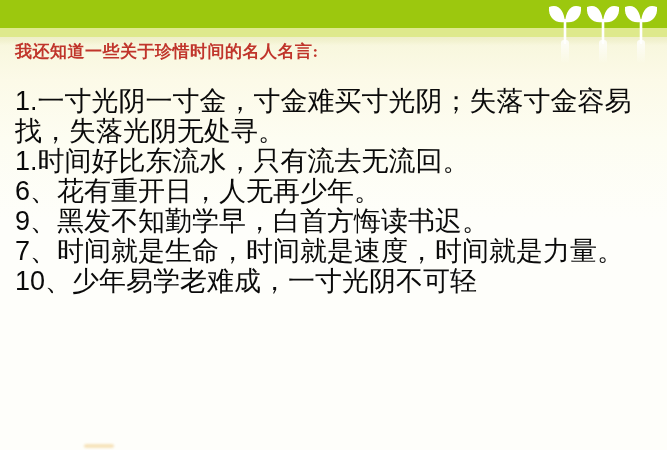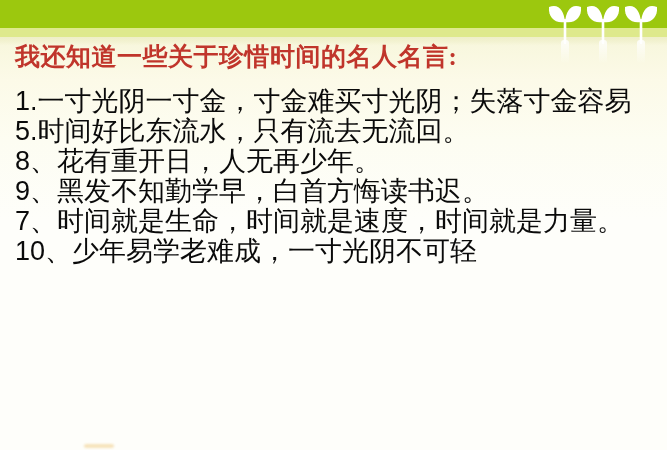--- a/index.html
+++ b/index.html
@@ -52,21 +52,21 @@
   }
   .sprout-1 { left: 547px; }
   .sprout-2 { left: 585px; }
   .sprout-3 { left: 623px; }
 
   
   .slide-title {
     position: absolute;
     left: 15px; top: 40px;
     font-family: "Liberation Serif", "DejaVu Serif", serif;
-    font-size: 25px;
+    font-size: 17px;
     font-weight: 600;
     color: #C0352B;
     white-space: nowrap;
     letter-spacing: 0.5px;
   }
 
   
   .quotes {
     position: absolute;
     left: 15px; top: 86px;
@@ -123,22 +123,23 @@
       <path d="M18 20 C 28 22, 35 15, 34 5 C 24 1, 19 9, 18 20 Z" fill="#FFFFFF"></path>
       <rect x="16.7" y="17" width="2.6" height="25" rx="1.3" fill="#FFFFFF"></rect>
     </svg>
     <div class="trail"></div>
   </div>
 
   <div class="slide-title">我还知道一些关于珍惜时间的名人名言:</div>
 
   <div class="quotes">
     <div class="quote-line">1.一寸光阴一寸金，寸金难买寸光阴；失落寸金容易</div>
-    <div class="quote-line">5.时间好比东流水，只有流去无流回。</div>
-    <div class="quote-line">8、花有重开日，人无再少年。</div>
+    <div class="quote-line">找，失落光阴无处寻。</div>
+    <div class="quote-line">1.时间好比东流水，只有流去无流回。</div>
+    <div class="quote-line">6、花有重开日，人无再少年。</div>
     <div class="quote-line">9、黑发不知勤学早，白首方悔读书迟。</div>
     <div class="quote-line">7、时间就是生命，时间就是速度，时间就是力量。</div>
     <div class="quote-line">10、少年易学老难成，一寸光阴不可轻</div>
   </div>
 
   <div class="cutoff-artifact"></div>
 
 </div>
 
 </body></html>

